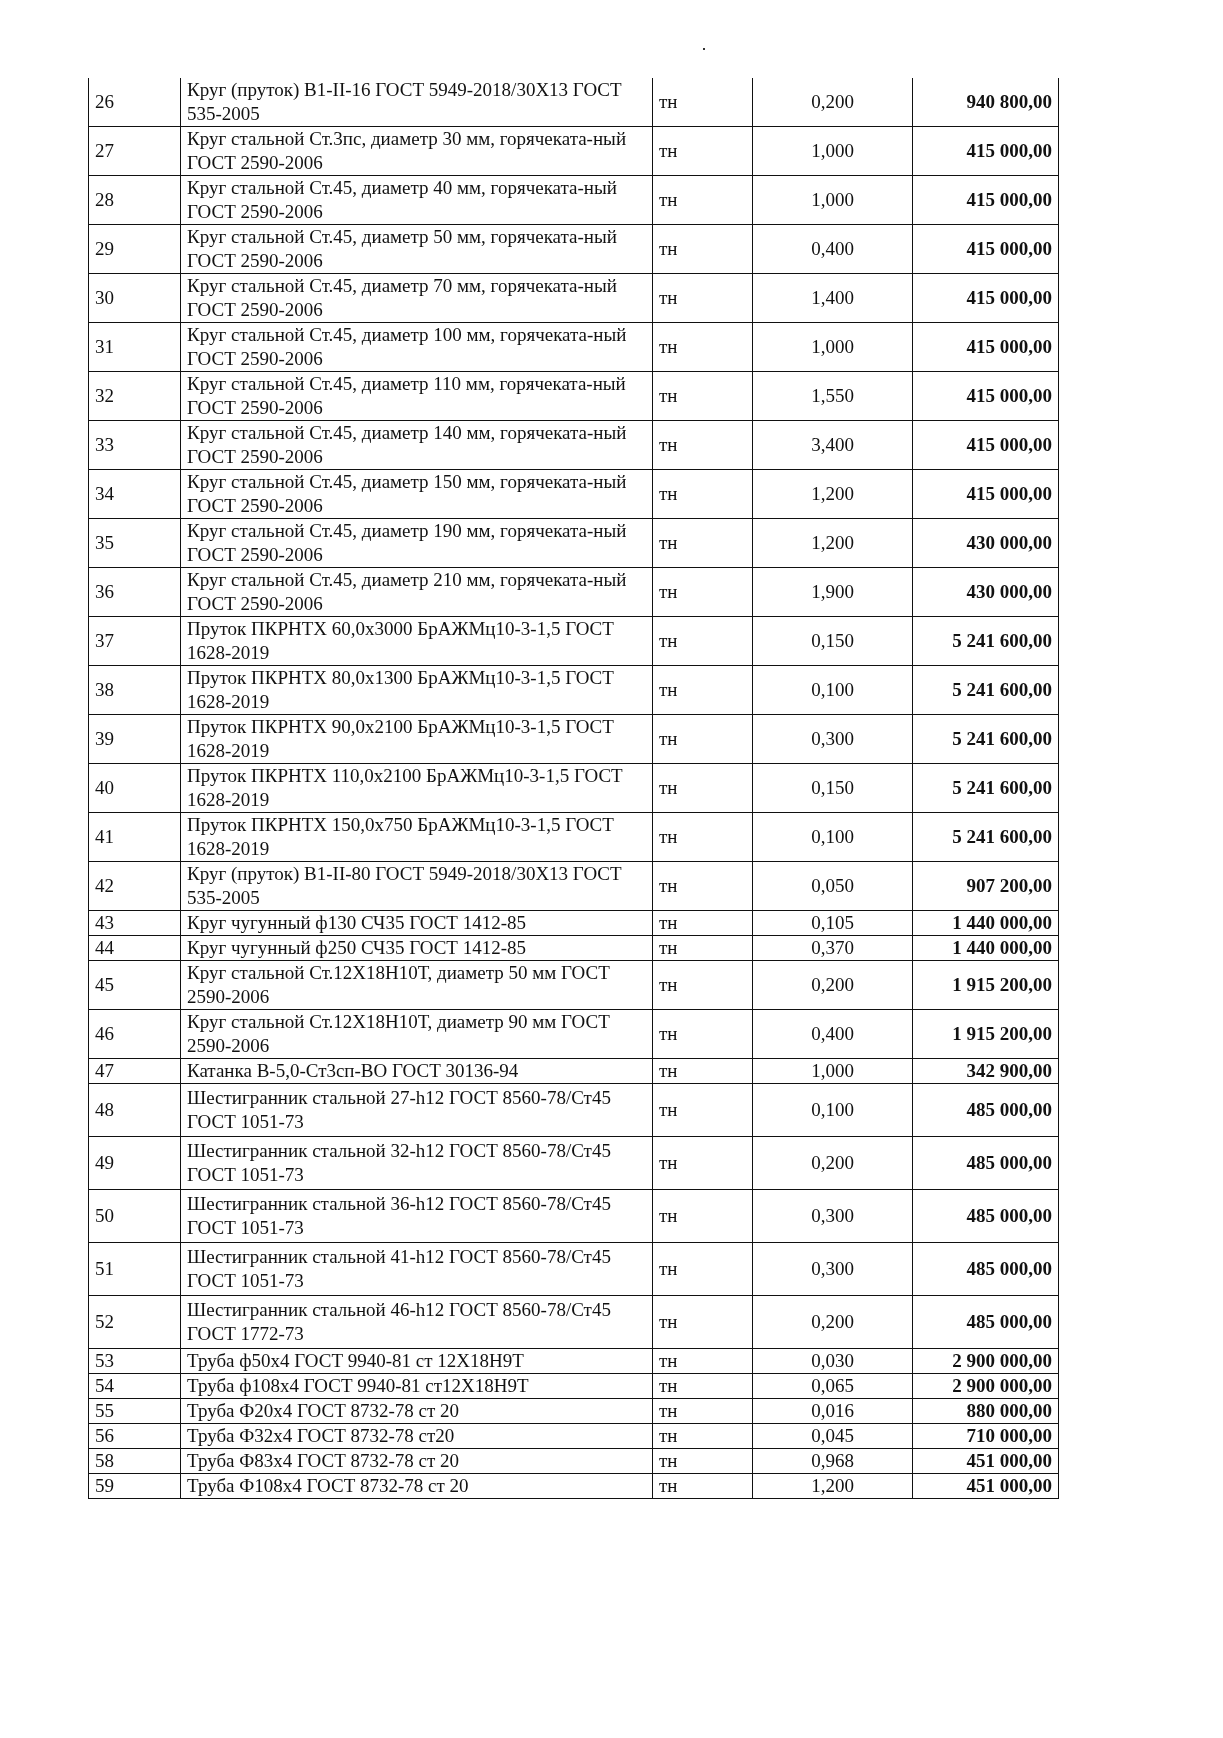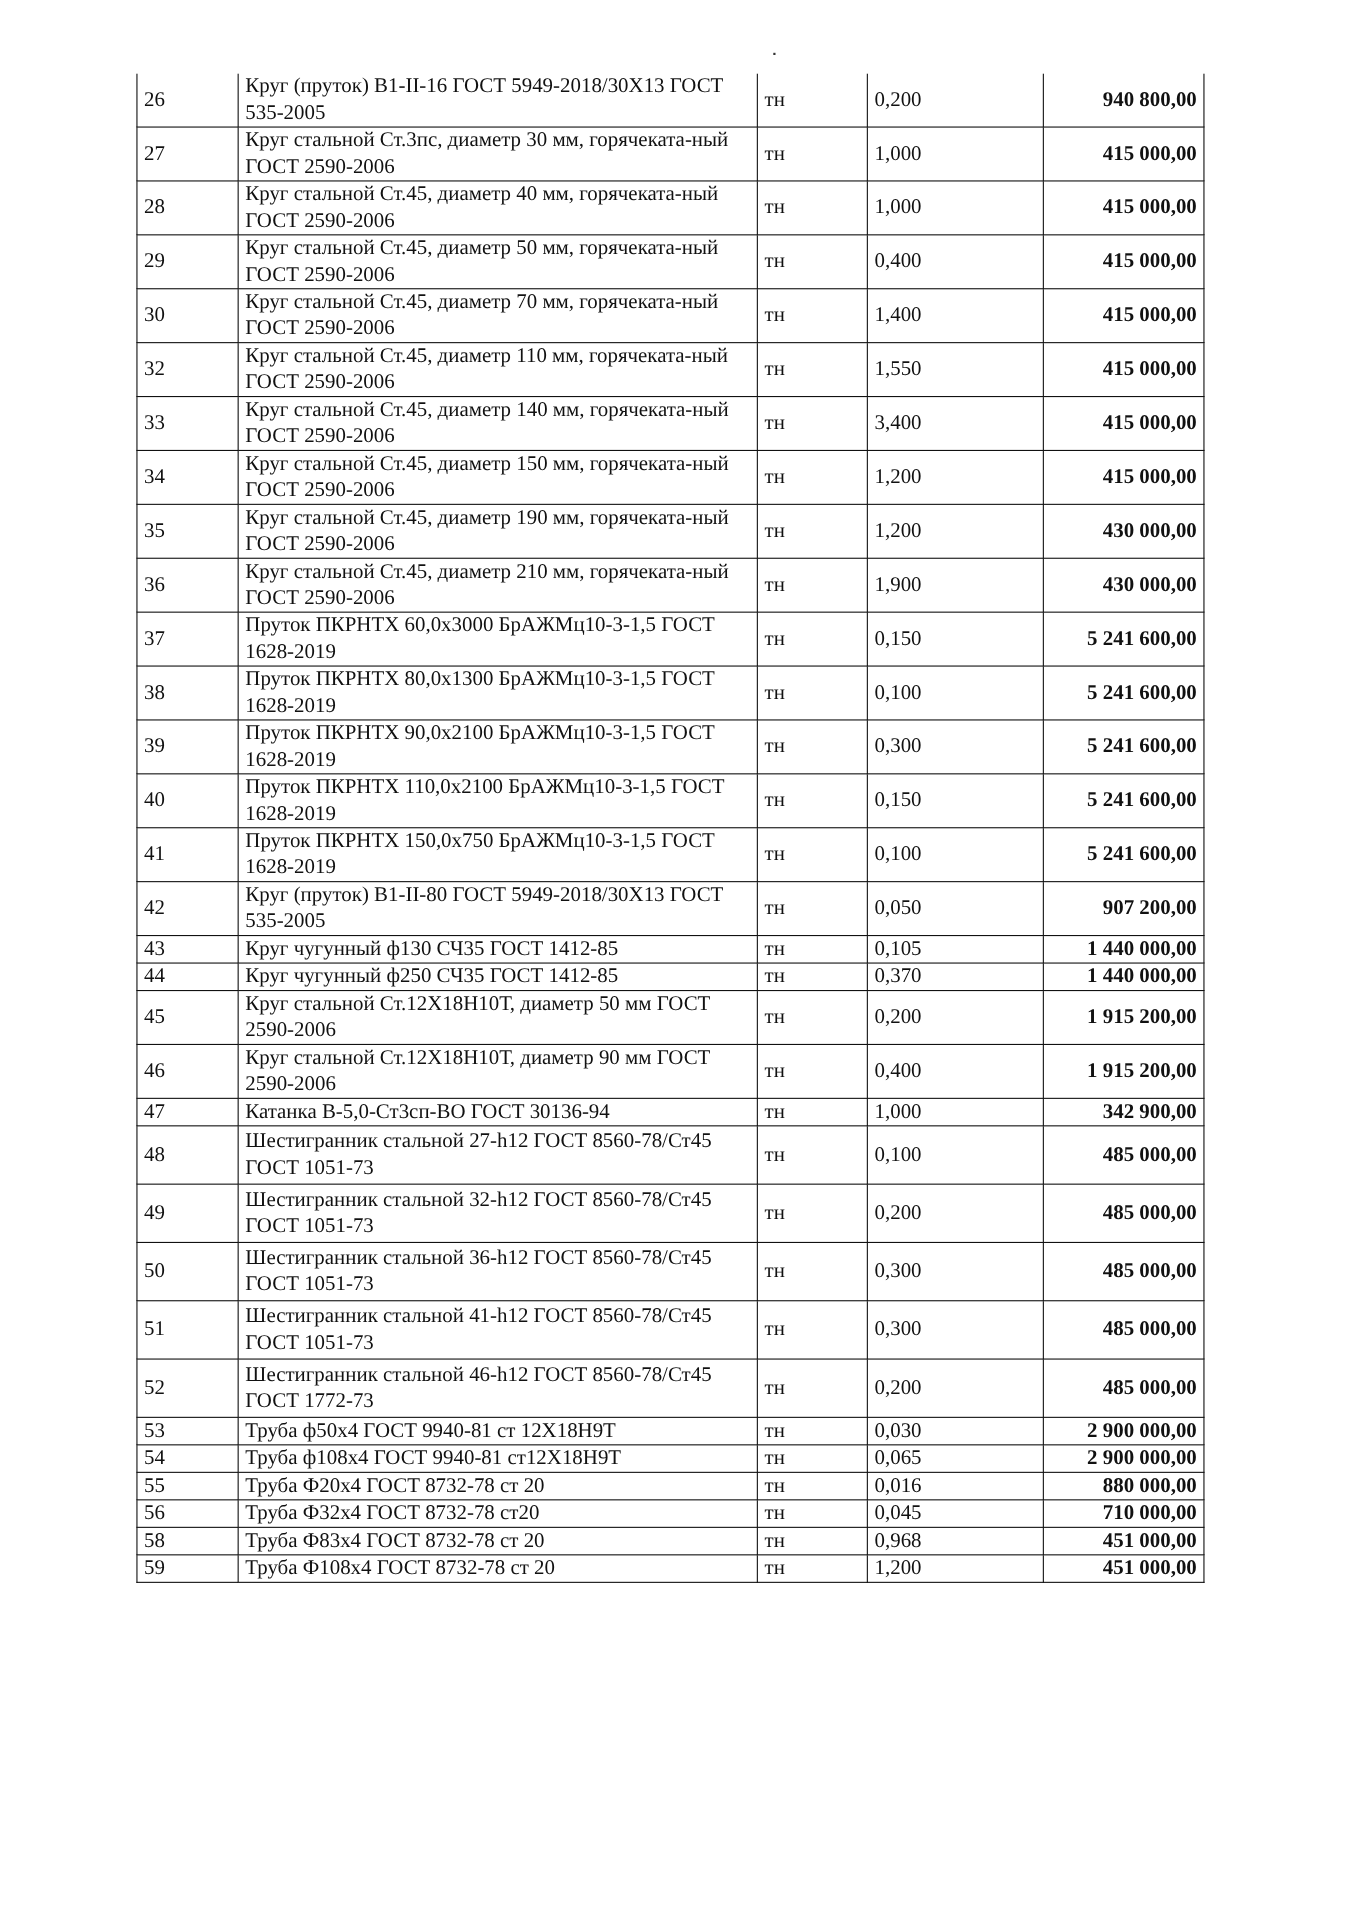--- a/index.html
+++ b/index.html
@@ -1,31 +1,31 @@
 <!DOCTYPE html>
 <html><head>
 <meta charset="utf-8">
 <style>
   html, body { margin: 0; padding: 0; background: #ffffff; }
   body { width: 1223px; height: 1738px; position: relative; overflow: hidden;
          font-family: "Liberation Serif", "DejaVu Serif", serif; color: #111; }
   .dot { position: absolute; left: 703px; top: 48px; width: 2px; height: 2px; background: #333; }
-  table.doc { position: absolute; left: 88px; top: 67px; border-collapse: collapse;
-              width: 970px; table-layout: fixed; margin-left: 36px; }
+  table.doc { position: absolute; left: 88px; top: 78px; border-collapse: collapse;
+              width: 970px; table-layout: fixed; }
   table.doc td { border: 1.5px solid #111; padding: 0 6px; vertical-align: middle;
                  font-size: 19px; line-height: 24px; }
   col.c-num { width: 92px; }
   col.c-name { width: 472px; }
   col.c-unit { width: 100px; }
   col.c-qty { width: 160px; }
   col.c-price { width: 146px; }
   td.num { text-align: left; padding-left: 8px; }
   td.name { text-align: left; padding-left: 8px; }
   td.unit { text-align: left; font-size: 15px; }
-  td.qty { }
+  td.qty { text-align: center; }
   td.price { text-align: right; padding-right: 14px; font-weight: bold; }
   tr.tall td { height: 48px; }
   tr.short td { height: 24px; line-height: 22px; }
   tr.xtall td { height: 52px; }
   table.doc tr:first-child td { border-top: none; }
 </style>
 </head>
 <body>
 
 <div class="dot"></div>
@@ -68,20 +68,27 @@
     <td class="price">415 000,00</td>
   </tr>
       <tr class="tall">
     <td class="num">30</td>
     <td class="name">Круг стальной Ст.45, диаметр 70 мм, горячеката-ный ГОСТ 2590-2006</td>
     <td class="unit">тн</td>
     <td class="qty">1,400</td>
     <td class="price">415 000,00</td>
   </tr>
       <tr class="tall">
+    <td class="num">31</td>
+    <td class="name">Круг стальной Ст.45, диаметр 100 мм, горячеката-ный ГОСТ 2590-2006</td>
+    <td class="unit">тн</td>
+    <td class="qty">1,000</td>
+    <td class="price">415 000,00</td>
+  </tr>
+      <tr class="tall">
     <td class="num">32</td>
     <td class="name">Круг стальной Ст.45, диаметр 110 мм, горячеката-ный ГОСТ 2590-2006</td>
     <td class="unit">тн</td>
     <td class="qty">1,550</td>
     <td class="price">415 000,00</td>
   </tr>
       <tr class="tall">
     <td class="num">33</td>
     <td class="name">Круг стальной Ст.45, диаметр 140 мм, горячеката-ный ГОСТ 2590-2006</td>
     <td class="unit">тн</td>

